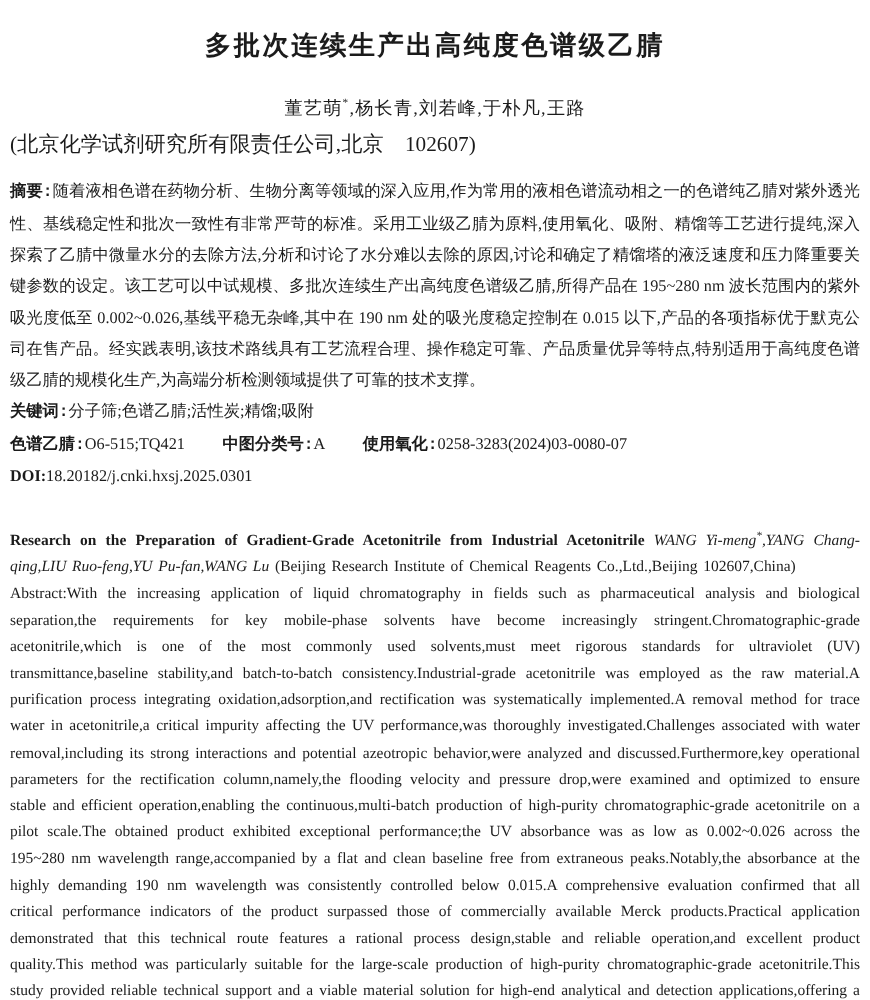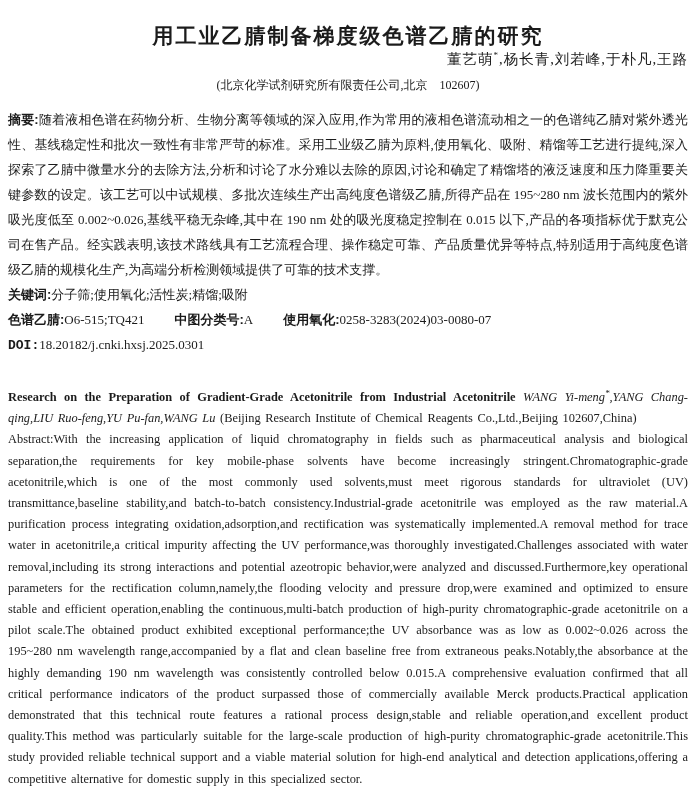--- a/index.html
+++ b/index.html
@@ -15,71 +15,71 @@
   }
   .title-zh {
     font-family:"Liberation Sans","DejaVu Sans",sans-serif;
     font-weight:bold;
     font-size:21px;
     letter-spacing:2px;
     text-align:center;
     margin:0;
   }
   .authors-zh {
-    text-align:right;
+    text-align:center;
     font-size:14.5px;
     letter-spacing:1px;
+    margin-top:27px;
   }
   .affiliation-zh {
-    text-align:center;
-    font-size:12px;
+    font-size:17px;
     margin-top:8px;
   }
   .para {
     font-size:13px;
     line-height:25px;
     text-align:justify;
     margin:0;
   }
   .abstract-zh { margin-top:13px; }
   .label-b {
-    font-family:Liberation Sans, sans-serif;
+    font-family:Liberation Mono, monospace;
     font-weight:bold;
     font-style:normal;
   }
   .meta-item { margin-right:30px; }
   .meta-item:last-child { margin-right:0; }
-  .doi-label { font-family:Liberation Mono, monospace; font-weight:bold; }
+  .doi-label { font-family:Liberation Serif, serif; font-weight:bold; }
   sup.mark { font-size:9px; vertical-align:super; line-height:0; }
   .en-block { margin-top:29px; }
   .en-para {
     font-size:12.4px;
     line-height:21.2px;
     text-align:justify;
     margin:0;
     word-spacing:1.5px;
   }
   .en-title-b { font-weight:bold; }
   .en-authors { font-style:italic; }
   .en-label { font-weight:normal; }
 </style>
 </head>
 <body>
 
 <div class="page">
 
-  <h1 class="title-zh">用工业乙腈制备梯度级色谱乙腈的研究</h1>
+  <h1 class="title-zh">多批次连续生产出高纯度色谱级乙腈</h1>
 
   <div class="authors-zh"><span>董艺萌</span><sup class="mark">*</sup><span>,杨长青,刘若峰,于朴凡,王路</span></div>
 
   <div class="affiliation-zh">(北京化学试剂研究所有限责任公司,北京　102607)</div>
 
   <p class="para abstract-zh"><span class="label-b">摘要:</span><span>随着液相色谱在药物分析、生物分离等领域的深入应用,作为常用的液相色谱流动相之一的色谱纯乙腈对紫外透光性、基线稳定性和批次一致性有非常严苛的标准。采用工业级乙腈为原料,使用氧化、吸附、精馏等工艺进行提纯,深入探索了乙腈中微量水分的去除方法,分析和讨论了水分难以去除的原因,讨论和确定了精馏塔的液泛速度和压力降重要关键参数的设定。该工艺可以中试规模、多批次连续生产出高纯度色谱级乙腈,所得产品在 195~280 nm 波长范围内的紫外吸光度低至 0.002~0.026,基线平稳无杂峰,其中在 190 nm 处的吸光度稳定控制在 0.015 以下,产品的各项指标优于默克公司在售产品。经实践表明,该技术路线具有工艺流程合理、操作稳定可靠、产品质量优异等特点,特别适用于高纯度色谱级乙腈的规模化生产,为高端分析检测领域提供了可靠的技术支撑。</span></p>
 
-  <p class="para"><span class="label-b">关键词:</span><span>分子筛;使用氧化;活性炭;精馏;吸附</span></p>
+  <p class="para"><span class="label-b">关键词:</span><span>分子筛;色谱乙腈;活性炭;精馏;吸附</span></p>
 
   <p class="para"><span class="meta-item"><span class="label-b">色谱乙腈:</span><span>O6-515;TQ421</span></span><span class="meta-item"><span class="label-b">中图分类号:</span><span>A</span></span><span class="meta-item"><span class="label-b">使用氧化:</span><span>0258-3283(2024)03-0080-07</span></span></p>
 
   <p class="para"><span class="doi-label">DOI:</span><span>18.20182/j.cnki.hxsj.2025.0301</span></p>
 
   <div class="en-block">
 
     <p class="en-para"><span class="en-title-b">Research on the Preparation of Gradient-Grade Acetonitrile from Industrial Acetonitrile</span> <span class="en-authors"><span>WANG Yi-meng</span><sup class="mark">*</sup><span>,YANG Chang-qing,LIU Ruo-feng,YU Pu-fan,WANG Lu</span></span> <span>(Beijing Research Institute of Chemical Reagents Co.,Ltd.,Beijing 102607,China)</span></p>
 
     <p class="en-para"><span class="en-label">Abstract:</span><span>With the increasing application of liquid chromatography in fields such as pharmaceutical analysis and biological separation,the requirements for key mobile-phase solvents have become increasingly stringent.Chromatographic-grade acetonitrile,which is one of the most commonly used solvents,must meet rigorous standards for ultraviolet (UV) transmittance,baseline stability,and batch-to-batch consistency.Industrial-grade acetonitrile was employed as the raw material.A purification process integrating oxidation,adsorption,and rectification was systematically implemented.A removal method for trace water in acetonitrile,a critical impurity affecting the UV performance,was thoroughly investigated.Challenges associated with water removal,including its strong interactions and potential azeotropic behavior,were analyzed and discussed.Furthermore,key operational parameters for the rectification column,namely,the flooding velocity and pressure drop,were examined and optimized to ensure stable and efficient operation,enabling the continuous,multi-batch production of high-purity chromatographic-grade acetonitrile on a pilot scale.The obtained product exhibited exceptional performance;the UV absorbance was as low as 0.002~0.026 across the 195~280 nm wavelength range,accompanied by a flat and clean baseline free from extraneous peaks.Notably,the absorbance at the highly demanding 190 nm wavelength was consistently controlled below 0.015.A comprehensive evaluation confirmed that all critical performance indicators of the product surpassed those of commercially available Merck products.Practical application demonstrated that this technical route features a rational process design,stable and reliable operation,and excellent product quality.This method was particularly suitable for the large-scale production of high-purity chromatographic-grade acetonitrile.This study provided reliable technical support and a viable material solution for high-end analytical and detection applications,offering a competitive alternative for domestic supply in this specialized sector.</span></p>

